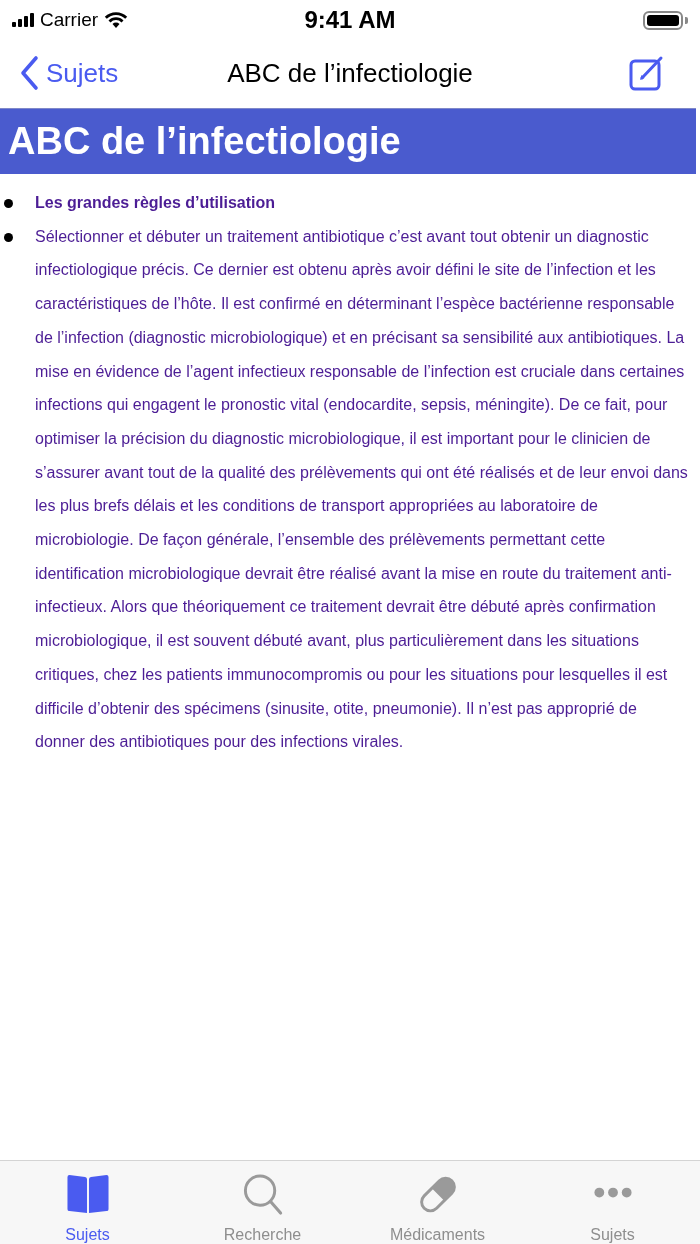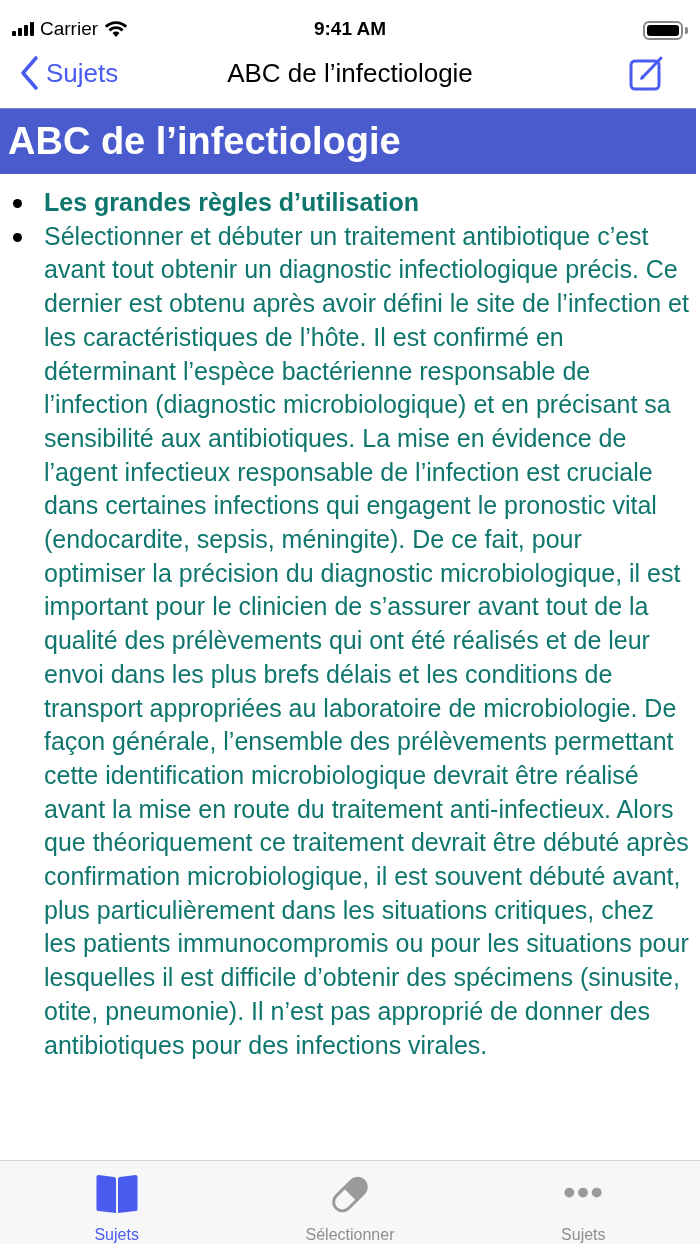--- a/index.html
+++ b/index.html
@@ -7,28 +7,28 @@
       width: 700px; height: 1244px; overflow: hidden;
       background: #ffffff;
       font-family: "Liberation Sans", "DejaVu Sans", sans-serif;
       color: #000;
     }
     .screen { position: relative; width: 700px; height: 1244px; overflow: hidden; }
 
     
     .status-bar {
       position: absolute; top: 0; left: 0; width: 700px; height: 40px;
-      display: flex; align-items: flex-end; justify-content: space-between;
+      display: flex; align-items: center; justify-content: space-between;
       padding: 0 12px 0 12px;
       font-size: 19px;
     }
     .status-left { display: flex; align-items: center; gap: 6px; }
     .signal { display: flex; align-items: flex-end; gap: 2px; height: 14px; }
     .signal span { display: block; width: 4px; background: #000; border-radius: 1px; }
-    .status-time { position: absolute; left: 0; right: 0; text-align: center; font-weight: bold; font-size: 19px; pointer-events: none; }
+    .status-time { position: absolute; left: 0; right: 0; text-align: center; font-weight: bold; font-size: 24px; pointer-events: none; }
     .battery { display: flex; align-items: center; gap: 2px; }
     .battery-body {
       width: 40px; height: 19px; border: 2px solid #888; border-radius: 6px; padding: 2px;
     }
     .battery-fill { width: 100%; height: 100%; background: #000; border-radius: 3px; }
     .battery-tip { width: 3px; height: 7px; background: #888; border-radius: 0 2px 2px 0; }
 
     
     .nav-bar {
       position: absolute; top: 40px; left: 0; width: 700px; height: 66px;
@@ -56,21 +56,21 @@
       background: #4a5bce;
       color: #ffffff;
       font-size: 38px; font-weight: bold;
       display: flex; align-items: center;
       padding-left: 8px;
       border-top: 1px solid #7f88c9;
     }
     .bullets { list-style: none; padding: 12px 10px 0 0; }
     .bullets li {
       position: relative; padding-left: 35px;
-      font-size: 25px; line-height: 33.7px; color: #0f766e; margin-left: 9px;
+      font-size: 16px; line-height: 33.7px; color: #4c1d95;
     }
     .bullets li::before {
       content: ""; position: absolute; left: 4px; top: 13px;
       width: 9px; height: 9px; border-radius: 50%; background: #000;
     }
     .bullets li.bold { font-weight: bold; }
 
     
     .tab-bar {
       position: absolute; left: 0; top: 1160px; width: 700px; height: 84px;
@@ -142,26 +142,33 @@
   <div class="tab-bar">
     <div class="tab active">
       <svg viewBox="0 0 48 44">
         <path d="M3 4 Q3 2 5 2 L21 4 Q23 4.3 23 6.5 L23 41 L5 39 Q3 39 3 37 Z" fill="#4a5bf0"></path>
         <path d="M45 4 Q45 2 43 2 L27 4 Q25 4.3 25 6.5 L25 41 L43 39 Q45 39 45 37 Z" fill="#4a5bf0"></path>
       </svg>
       <span class="tab-label">Sujets</span>
     </div>
     <div class="tab">
       <svg viewBox="0 0 48 44">
+        <circle cx="21" cy="18" r="15" fill="none" stroke="#9a9a9a" stroke-width="3"></circle>
+        <path d="M31.5 29 L42 41" stroke="#9a9a9a" stroke-width="3.2" stroke-linecap="round"></path>
+      </svg>
+      <span class="tab-label">Recherche</span>
+    </div>
+    <div class="tab">
+      <svg viewBox="0 0 48 44">
         <g transform="rotate(-45 24 22)">
           <rect x="4" y="13" width="40" height="18" rx="9" fill="none" stroke="#9a9a9a" stroke-width="3"></rect>
           <path d="M24 13 L35 13 A9 9 0 0 1 35 31 L24 31 Z" fill="#9a9a9a"></path>
         </g>
       </svg>
-      <span class="tab-label">Sélectionner</span>
+      <span class="tab-label">Médicaments</span>
     </div>
     <div class="tab">
       <svg viewBox="0 0 48 44">
         <circle cx="10" cy="20" r="5" fill="#9a9a9a"></circle>
         <circle cx="24" cy="20" r="5" fill="#9a9a9a"></circle>
         <circle cx="38" cy="20" r="5" fill="#9a9a9a"></circle>
       </svg>
       <span class="tab-label">Sujets</span>
     </div>
   </div>

